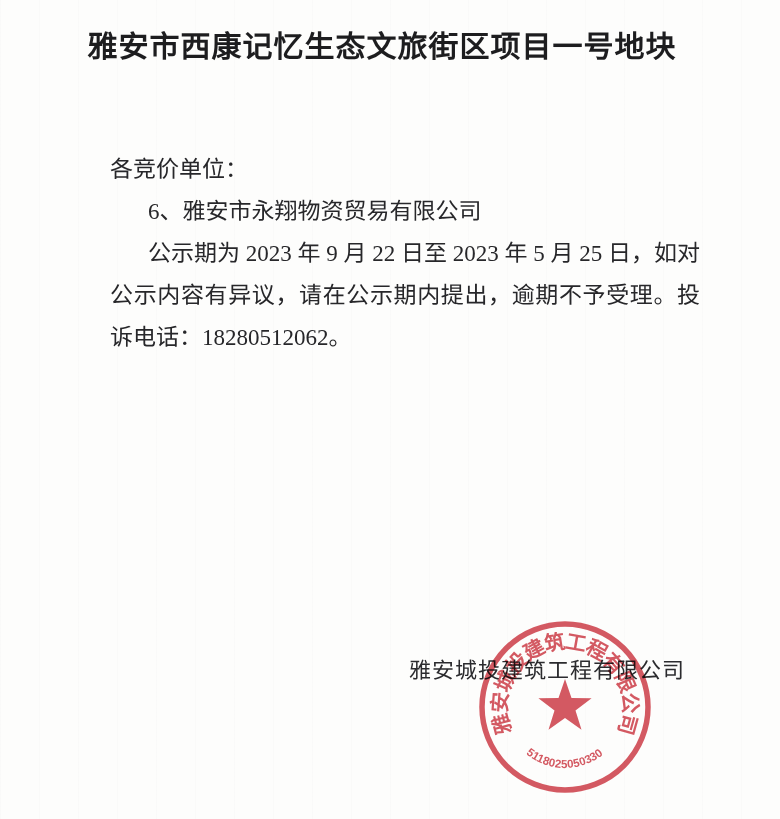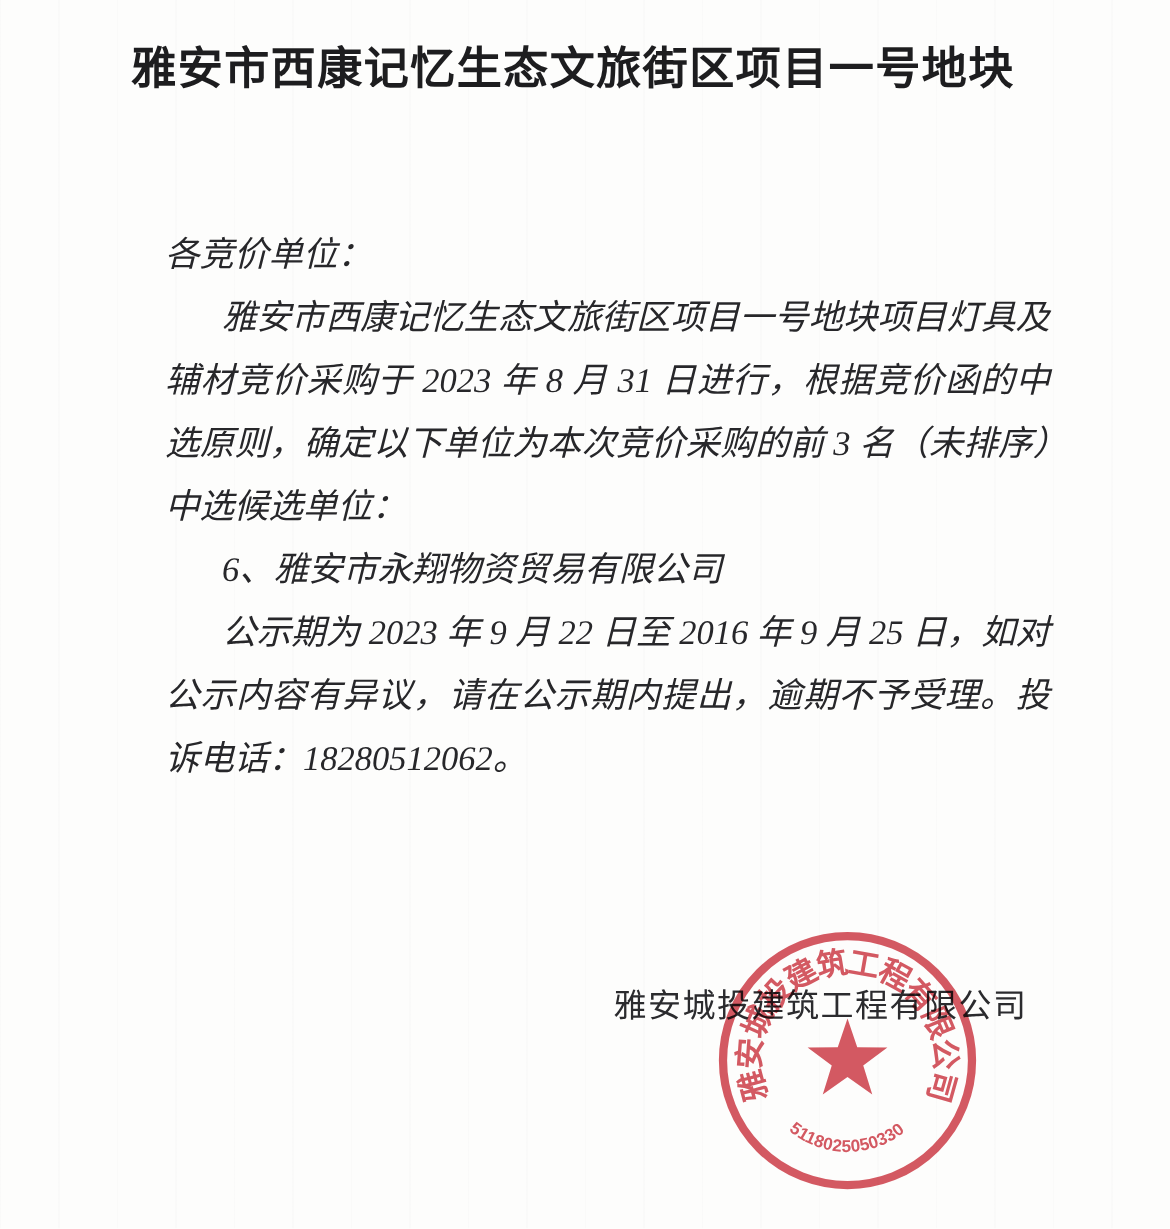--- a/index.html
+++ b/index.html
@@ -30,21 +30,20 @@
   }
   .doc-body {
     position: absolute;
     left: 110px; top: 149px;
     width: 590px;
     font-size: 23px;
     line-height: 42px;
     color: #27272a;
     text-align: justify;
     text-justify: inter-ideograph;
-    font-style: italic;
   }
   .doc-body p { margin: 0; }
   .indent { text-indent: 38px; }
   .sig-company {
     position: absolute;
     left: 409px; top: 652px;
     font-size: 22px;
     letter-spacing: 1px;
     color: #2b2b2e;
     white-space: nowrap;
@@ -82,23 +81,22 @@
 <body>
 
 <div class="page">
 
   <header class="doc-title">
     <div>雅安市西康记忆生态文旅街区项目一号地块</div>
   </header>
 
   <main class="doc-body">
     <p>各竞价单位：</p>
-    <p class="indent">雅安市西康记忆生态文旅街区项目一号地块项目灯具及辅材竞价采购于 2023 年 8 月 31 日进行，根据竞价函的中选原则，确定以下单位为本次竞价采购的前 3 名（未排序）中选候选单位：</p>
     <p class="indent">6、雅安市永翔物资贸易有限公司</p>
-    <p class="indent">公示期为 2023 年 9 月 22 日至 2016 年 9 月 25 日，如对公示内容有异议，请在公示期内提出，逾期不予受理。投诉电话：18280512062。</p>
+    <p class="indent">公示期为 2023 年 9 月 22 日至 2023 年 5 月 25 日，如对公示内容有异议，请在公示期内提出，逾期不予受理。投诉电话：18280512062。</p>
   </main>
 
   <div class="sig-company">雅安城投建筑工程有限公司</div>
 
   <svg class="seal" viewBox="0 0 190 190" width="190" height="190" aria-hidden="true">
     <defs>
       <path id="sealArcTop" d="M 42.43 119.51 A 58 58 0 1 1 147.57 119.51" fill="none"></path>
       <path id="sealArcBottom" d="M 55.8 141.7 A 61 61 0 0 0 134.2 141.7" fill="none"></path>
     </defs>
     <circle cx="95" cy="95" r="83" fill="none" stroke-width="5.5" stroke="#d0434d"></circle>

